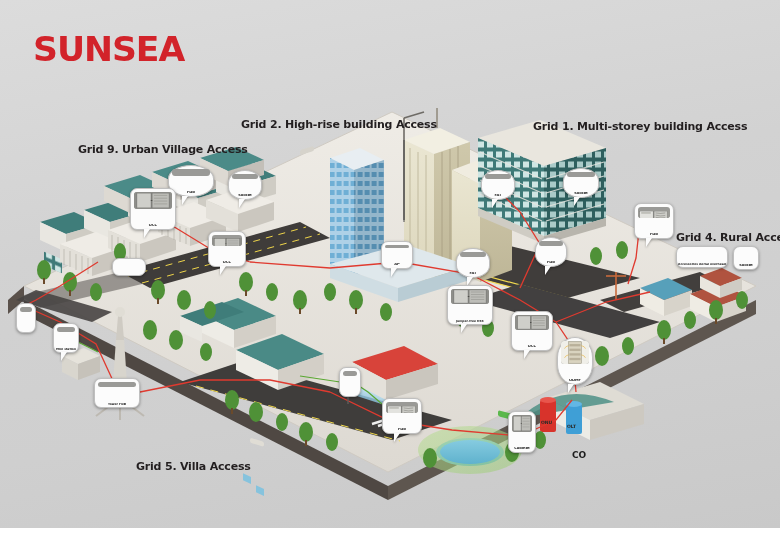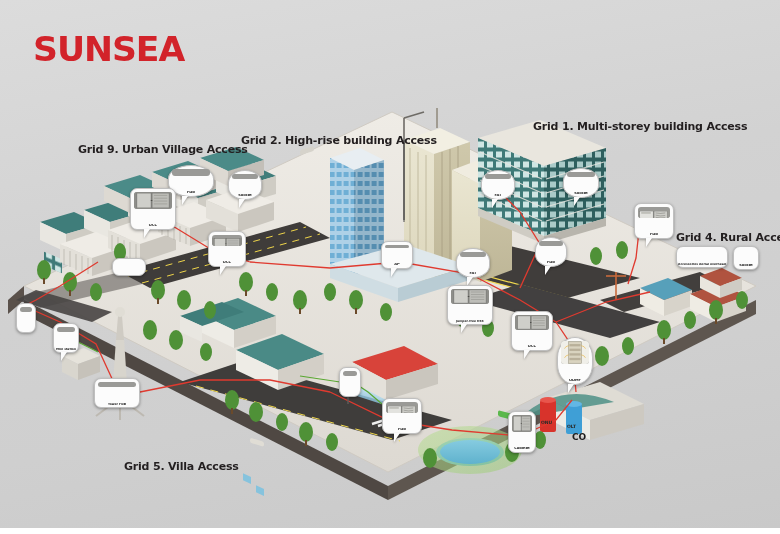--- a/index.html
+++ b/index.html
@@ -443,26 +443,26 @@
         <rect x="344" y="374" width="8" height="13" rx="2" fill="#3b3b3b"></rect>
         <circle cx="348" cy="378" r="1.8" fill="#e03a2f"></circle>
         <circle cx="348" cy="383" r="1.8" fill="#5bb84c"></circle>
       </g>
     </g>
   <text x="541" y="424" font-size="4.5" font-family="&quot;DejaVu Sans&quot;, sans-serif" font-weight="bold" fill="#2a2a28">ONU</text>
       <text x="567" y="428" font-size="4.5" font-family="&quot;DejaVu Sans&quot;, sans-serif" font-weight="bold" fill="#2a2a28">OLT</text>
     </svg>
 
   <div class="gridlabel" style="left:78px;top:143px">Grid 9. Urban Village Access</div>
-  <div class="gridlabel" style="left:241px;top:134px">Grid 2. High-rise building Access</div>
+  <div class="gridlabel" style="left:241px;top:118px">Grid 2. High-rise building Access</div>
   <div class="gridlabel" style="left:533px;top:120px">Grid 1. Multi-storey building Access</div>
   <div class="gridlabel" style="left:676px;top:231px">Grid 4. Rural Access</div>
-  <div class="gridlabel" style="left:124px;top:460px">Grid 5. Villa Access</div>
-
-  <div class="coLabel" style="left:572px;top:432px">CO</div>
+  <div class="gridlabel" style="left:136px;top:460px">Grid 5. Villa Access</div>
+
+  <div class="coLabel" style="left:572px;top:450px">CO</div>
 
   <div id="callout-layer">
       <div class="callout round" style="left: 168px; top: 165px; width: 46px; height: 32px;">
         <div class="shot"></div>
         <div class="cap">FDB</div>
         <div class="tail" style="left: 13px; top: 30px; border-width: 9px 6px 0px 0px; border-color: rgb(252, 252, 252) transparent transparent; filter: drop-shadow(rgba(0, 0, 0, 0.3) 0px 1px 1px);"></div>
       </div>
       <div class="callout round" style="left: 228px; top: 170px; width: 34px; height: 30px;">
         <div class="shot"></div>
         <div class="cap">Socket</div>

